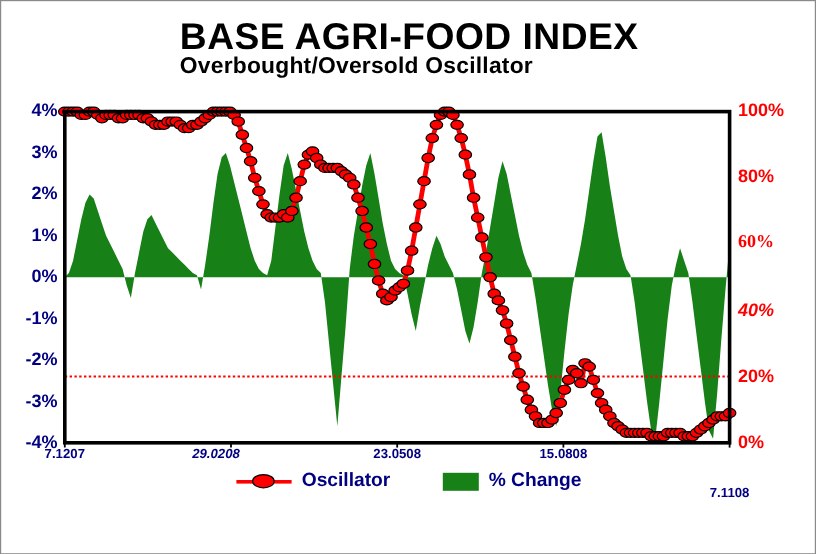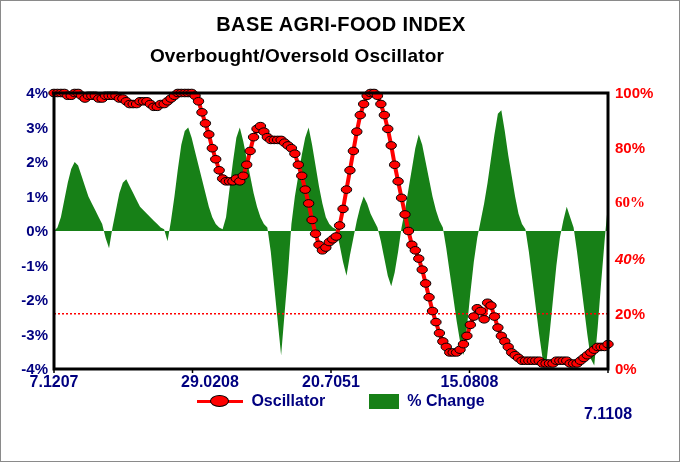--- a/index.html
+++ b/index.html
@@ -18,21 +18,21 @@
     border: 1px solid #8a8a8a;
     background: #ffffff;
     overflow: hidden;
   }
   #title {
     position: absolute;
     left: 0;
     top: 12px;
     width: 680px;
     text-align: center;
-    font-size: 20px;
+    font-size: 31px;
     font-weight: bold;
     color: #000000;
     letter-spacing: 0.4px;
   }
   #subtitle {
     position: absolute;
     left: 0;
     top: 44px;
     width: 592px;
     text-align: center;
@@ -59,21 +59,21 @@
     color: #000080;
     text-align: right;
   }
   .y-right {
     color: #ff0000;
     text-align: center;
   }
   .x-tick {
     color: #000080;
     text-align: center;
-    font-size: 16px;
+    font-size: 11px;
     font-weight: bold;
     position: absolute;
     white-space: nowrap;
     line-height: 1;
   }
   #legend {
     position: absolute;
     left: 0;
     top: 392px;
     width: 680px;
@@ -323,22 +323,22 @@
   <div id="axis-right-labels">
       <div class="axis-label y-right" style="left: 614px; top: 84px;">100%</div>
       <div class="axis-label y-right" style="left: 614px; top: 139.2px;">80%</div>
       <div class="axis-label y-right" style="left: 614px; top: 194.4px; font-family: Liberation Serif, serif;">60%</div>
       <div class="axis-label y-right" style="left: 614px; top: 249.6px; font-style: italic;">40%</div>
       <div class="axis-label y-right" style="left: 614px; top: 304.8px;">20%</div>
       <div class="axis-label y-right" style="left: 614px; top: 360px;">0%</div>
     </div>
   <div id="axis-x-labels">
       <div class="x-tick" style="left: 8px; width: 90px; top: 373px;">7.1207</div>
-      <div class="x-tick" style="left: 164px; width: 90px; top: 373px;">29.0208</div>
-      <div class="x-tick" style="left: 285px; width: 90px; top: 373px;">20.7051</div>
+      <div class="x-tick" style="left: 134px; width: 90px; top: 373px; font-style: italic;">29.0208</div>
+      <div class="x-tick" style="left: 285px; width: 90px; top: 373px;">23.0508</div>
       <div class="x-tick" style="left: 423.5px; width: 90px; top: 373px;">15.0808</div>
       <div class="x-tick" style="left: 562px; width: 90px; top: 373px; margin-top: 32px;">7.1108</div>
     </div>
 
   <div id="legend">
     <div class="legend-item">
       <span class="legend-osc-sym">
         <span class="ln"></span>
           <span class="mk"></span>
       </span>

